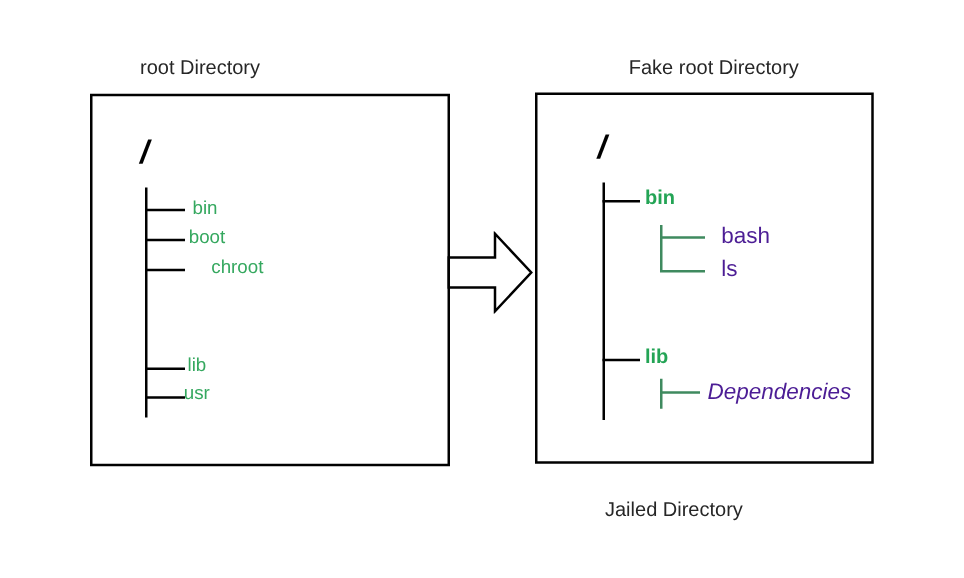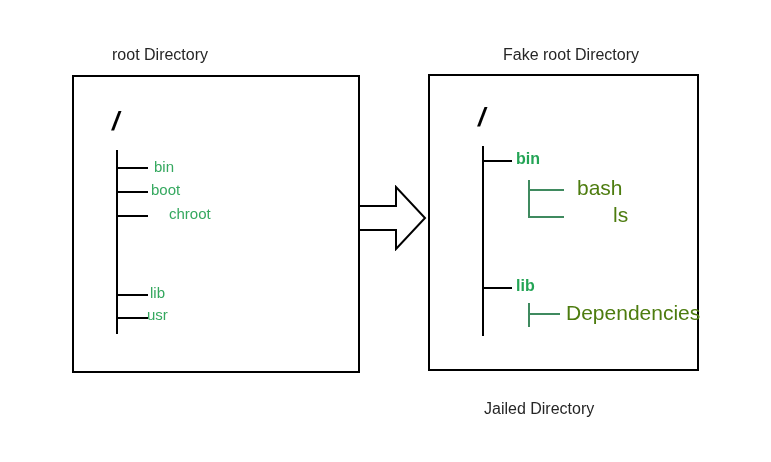--- a/index.html
+++ b/index.html
@@ -76,22 +76,22 @@
     line-height: 18px;
     color: #35a85f;
     white-space: nowrap;
   }
   .node.bold {
     font-weight: bold;
     color: #23a455;
     font-size: 16px;
   }
   .node.sub {
-    color: #4d7c0f;
-    font-size: 21px;
+    color: #4c1d95;
+    font-size: 18px;
   }
 
   #arrow {
     position: absolute;
     left: 356px;
     top: 185px;
     width: 72px;
     height: 66px;
   }
   #arrow svg { display: block; }
@@ -141,22 +141,22 @@
   <div class="vline" style="left:482px; top:146px; height:190px;"></div>
 
   <div class="hline" style="left:482px; top:160px; width:30px;"></div>
   <div class="node bold" style="left:516px; top:150px;">bin</div>
 
   <div class="vline green" style="left:528px; top:180px; height:37px;"></div>
   <div class="hline green" style="left:528px; top:189px; width:36px;"></div>
   <div class="node sub" style="left:577px; top:179px;">bash</div>
 
   <div class="hline green" style="left:528px; top:216px; width:36px;"></div>
-  <div class="node sub" style="left:577px; top:206px;margin-left:36px;">ls</div>
+  <div class="node sub" style="left:577px; top:206px;">ls</div>
 
   <div class="hline" style="left:482px; top:287px; width:30px;"></div>
   <div class="node bold" style="left:516px; top:277px;">lib</div>
 
   <div class="vline green" style="left:528px; top:303px; height:24px;"></div>
   <div class="hline green" style="left:528px; top:313px; width:32px;"></div>
-  <div class="node sub" style="left:566px; top:304px;">Dependencies</div>
+  <div class="node sub" style="left:566px; top:304px;font-style:italic;">Dependencies</div>
 
 </div>
 
 </body></html>

